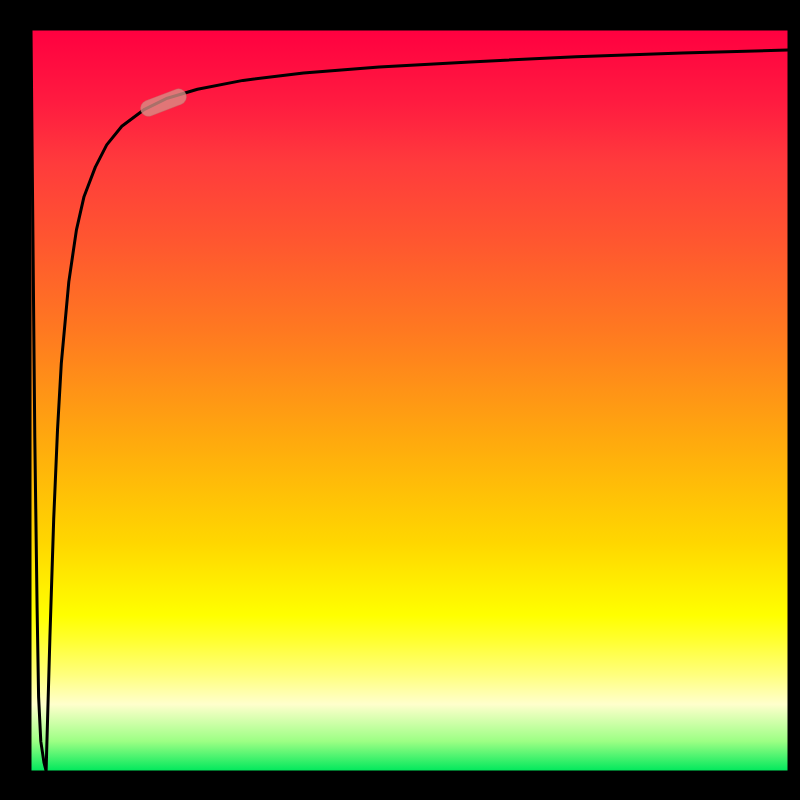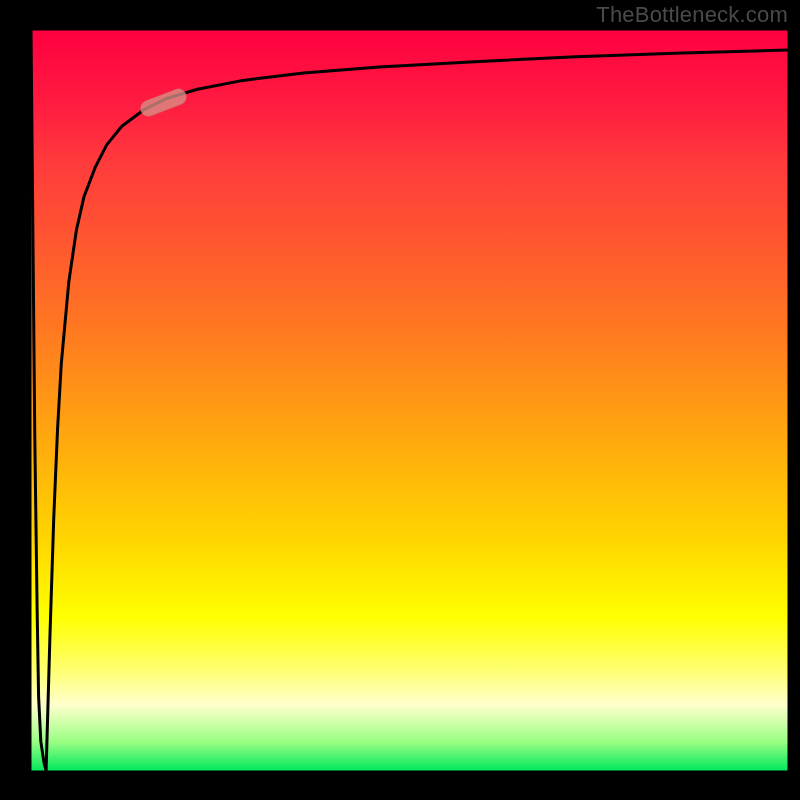--- a/index.html
+++ b/index.html
@@ -53,21 +53,20 @@
     width: 800px;
     height: 800px;
     pointer-events: none;
   }
 </style>
 </head>
 <body>
 
 <div class="stage">
   <div class="plot-bg"></div>
-  <div class="watermark">TheBottleneck.com</div>
   <svg class="frame" viewBox="0 0 800 800">
     <g id="frame-g">
         <rect x="31" y="30" width="757" height="741" fill="none" stroke="#000000" stroke-width="1"></rect>
       </g>
     <g id="curve-g">
         <path d="M31.0 30.0 L34.8 437.6 L37.1 608.0 L38.6 696.9 L40.8 741.4 L43.9 762.1 L46.1 771.0 L49.9 637.6 L53.7 519.1 L57.5 430.1 L61.3 363.4 L68.8 281.9 L76.4 230.1 L84.0 196.7 L95.3 167.1 L106.7 144.9 L121.8 126.3 L144.6 109.3 L167.3 98.2 L197.5 89.3 L243.0 80.4 L303.5 73.0 L379.2 67.1 L470.1 61.9 L576.0 56.7 L682.0 53.0 L788.0 50.0" fill="none" stroke="#000000" stroke-width="3" stroke-linejoin="round" stroke-linecap="round"></path>
       </g>
     <g id="marker-g">
         <rect x="-24" y="-8" width="48" height="16" rx="8" ry="8" fill="#d98f87" fill-opacity="0.78" stroke="#b97066" stroke-opacity="0.35" stroke-width="1" transform="translate(163.5,102.6) rotate(-21)"></rect>
       </g>

